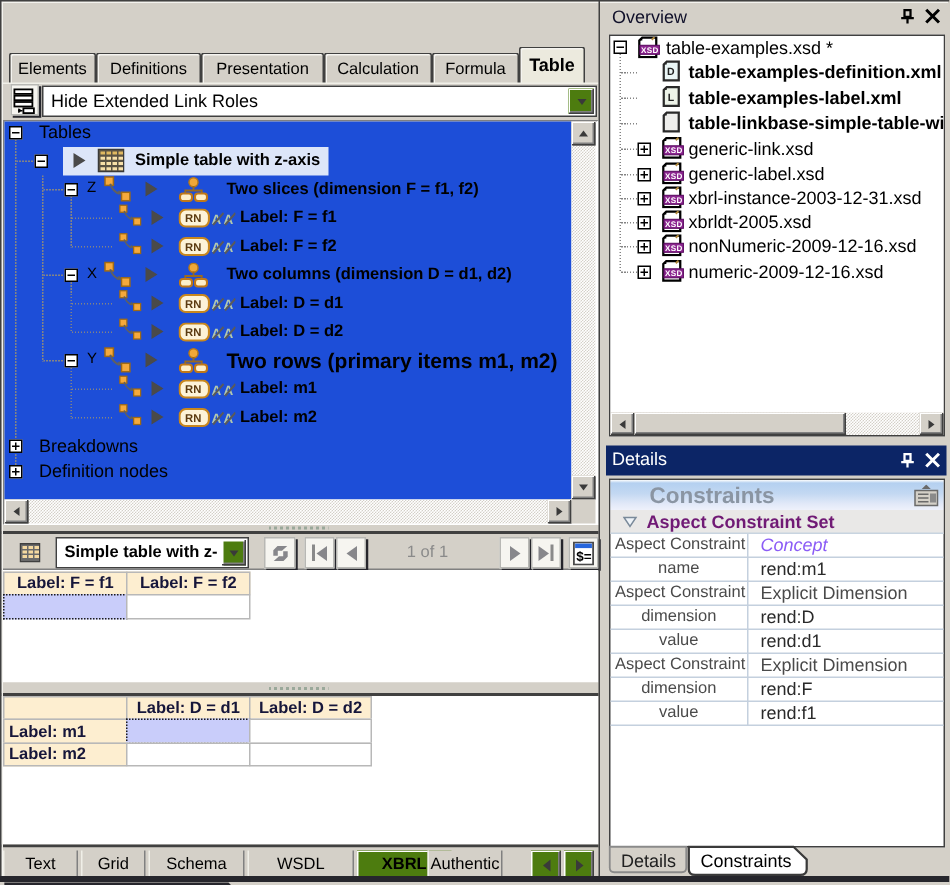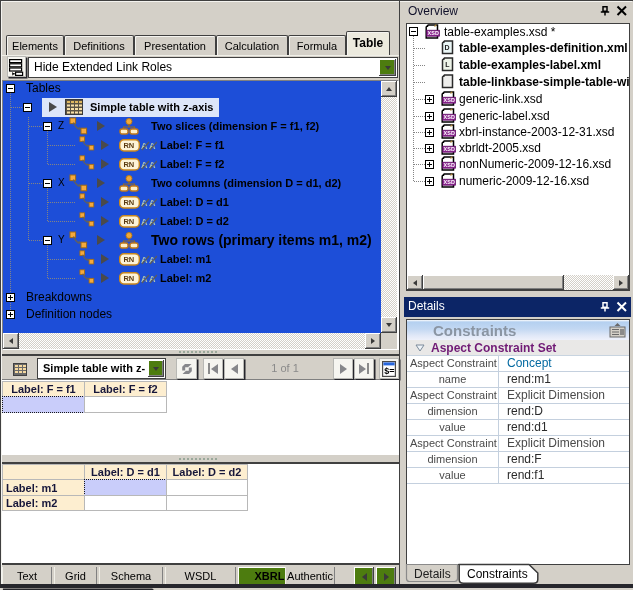--- a/index.html
+++ b/index.html
@@ -478,21 +478,21 @@
       </svg>
  <div class="abs" style="left:0;top:20px;width:222px;height:16px;background:#e9e8e7;border-bottom:1px solid #c8d4e0;box-sizing:border-box;">
   <svg class="abs" style="left:8px;top:4px;" width="10" height="8" viewBox="0 0 10 8">
           <path d="M1 1 h8 l-4 6 z" fill="#eef3f8" stroke="#7a8a9a"></path>
         </svg>
   <div class="abs" style="left:24px;top:1px;font-size:12px;font-weight:bold;color:#701a75;">Aspect Constraint Set</div>
  </div>
  <div id="ctable" class="abs" style="left:0;top:36px;width:222px;height:130px;">
 <div class="abs" style="left:0;top:0px;width:222px;height:16px;border-bottom:1px solid #c4d0de;box-sizing:border-box;">
           <div class="abs" style="left:0;top:0;width:92px;height:16px;border-right:1px solid #c4d0de;box-sizing:border-box;white-space:nowrap;font-size:11px;padding-left:3px;color:#4a4a4a;line-height:15px;">Aspect Constraint</div>
-          <div class="abs" style="left:100px;top:0;white-space:nowrap;font-size:12px;line-height:15px;color:#0369a1;">Concept</div>
+          <div class="abs" style="left:100px;top:0;white-space:nowrap;font-size:12px;line-height:15px;color:#8b5cf6;font-style:italic;">Concept</div>
         </div>
 <div class="abs" style="left:0;top:16px;width:222px;height:16px;border-bottom:1px solid #c4d0de;box-sizing:border-box;">
           <div class="abs" style="left:0;top:0;width:92px;height:16px;border-right:1px solid #c4d0de;box-sizing:border-box;white-space:nowrap;font-size:11px;text-align:center;color:#4a4a4a;line-height:15px;">name</div>
           <div class="abs" style="left:100px;top:0;white-space:nowrap;font-size:12px;line-height:15px;color:#2a2a2a;">rend:m1</div>
         </div>
 <div class="abs" style="left:0;top:32px;width:222px;height:16px;border-bottom:1px solid #c4d0de;box-sizing:border-box;">
           <div class="abs" style="left:0;top:0;width:92px;height:16px;border-right:1px solid #c4d0de;box-sizing:border-box;white-space:nowrap;font-size:11px;padding-left:3px;color:#4a4a4a;line-height:15px;">Aspect Constraint</div>
           <div class="abs" style="left:100px;top:0;white-space:nowrap;font-size:12px;line-height:15px;color:#4a4a4a;">Explicit Dimension</div>
         </div>
 <div class="abs" style="left:0;top:48px;width:222px;height:16px;border-bottom:1px solid #c4d0de;box-sizing:border-box;">

